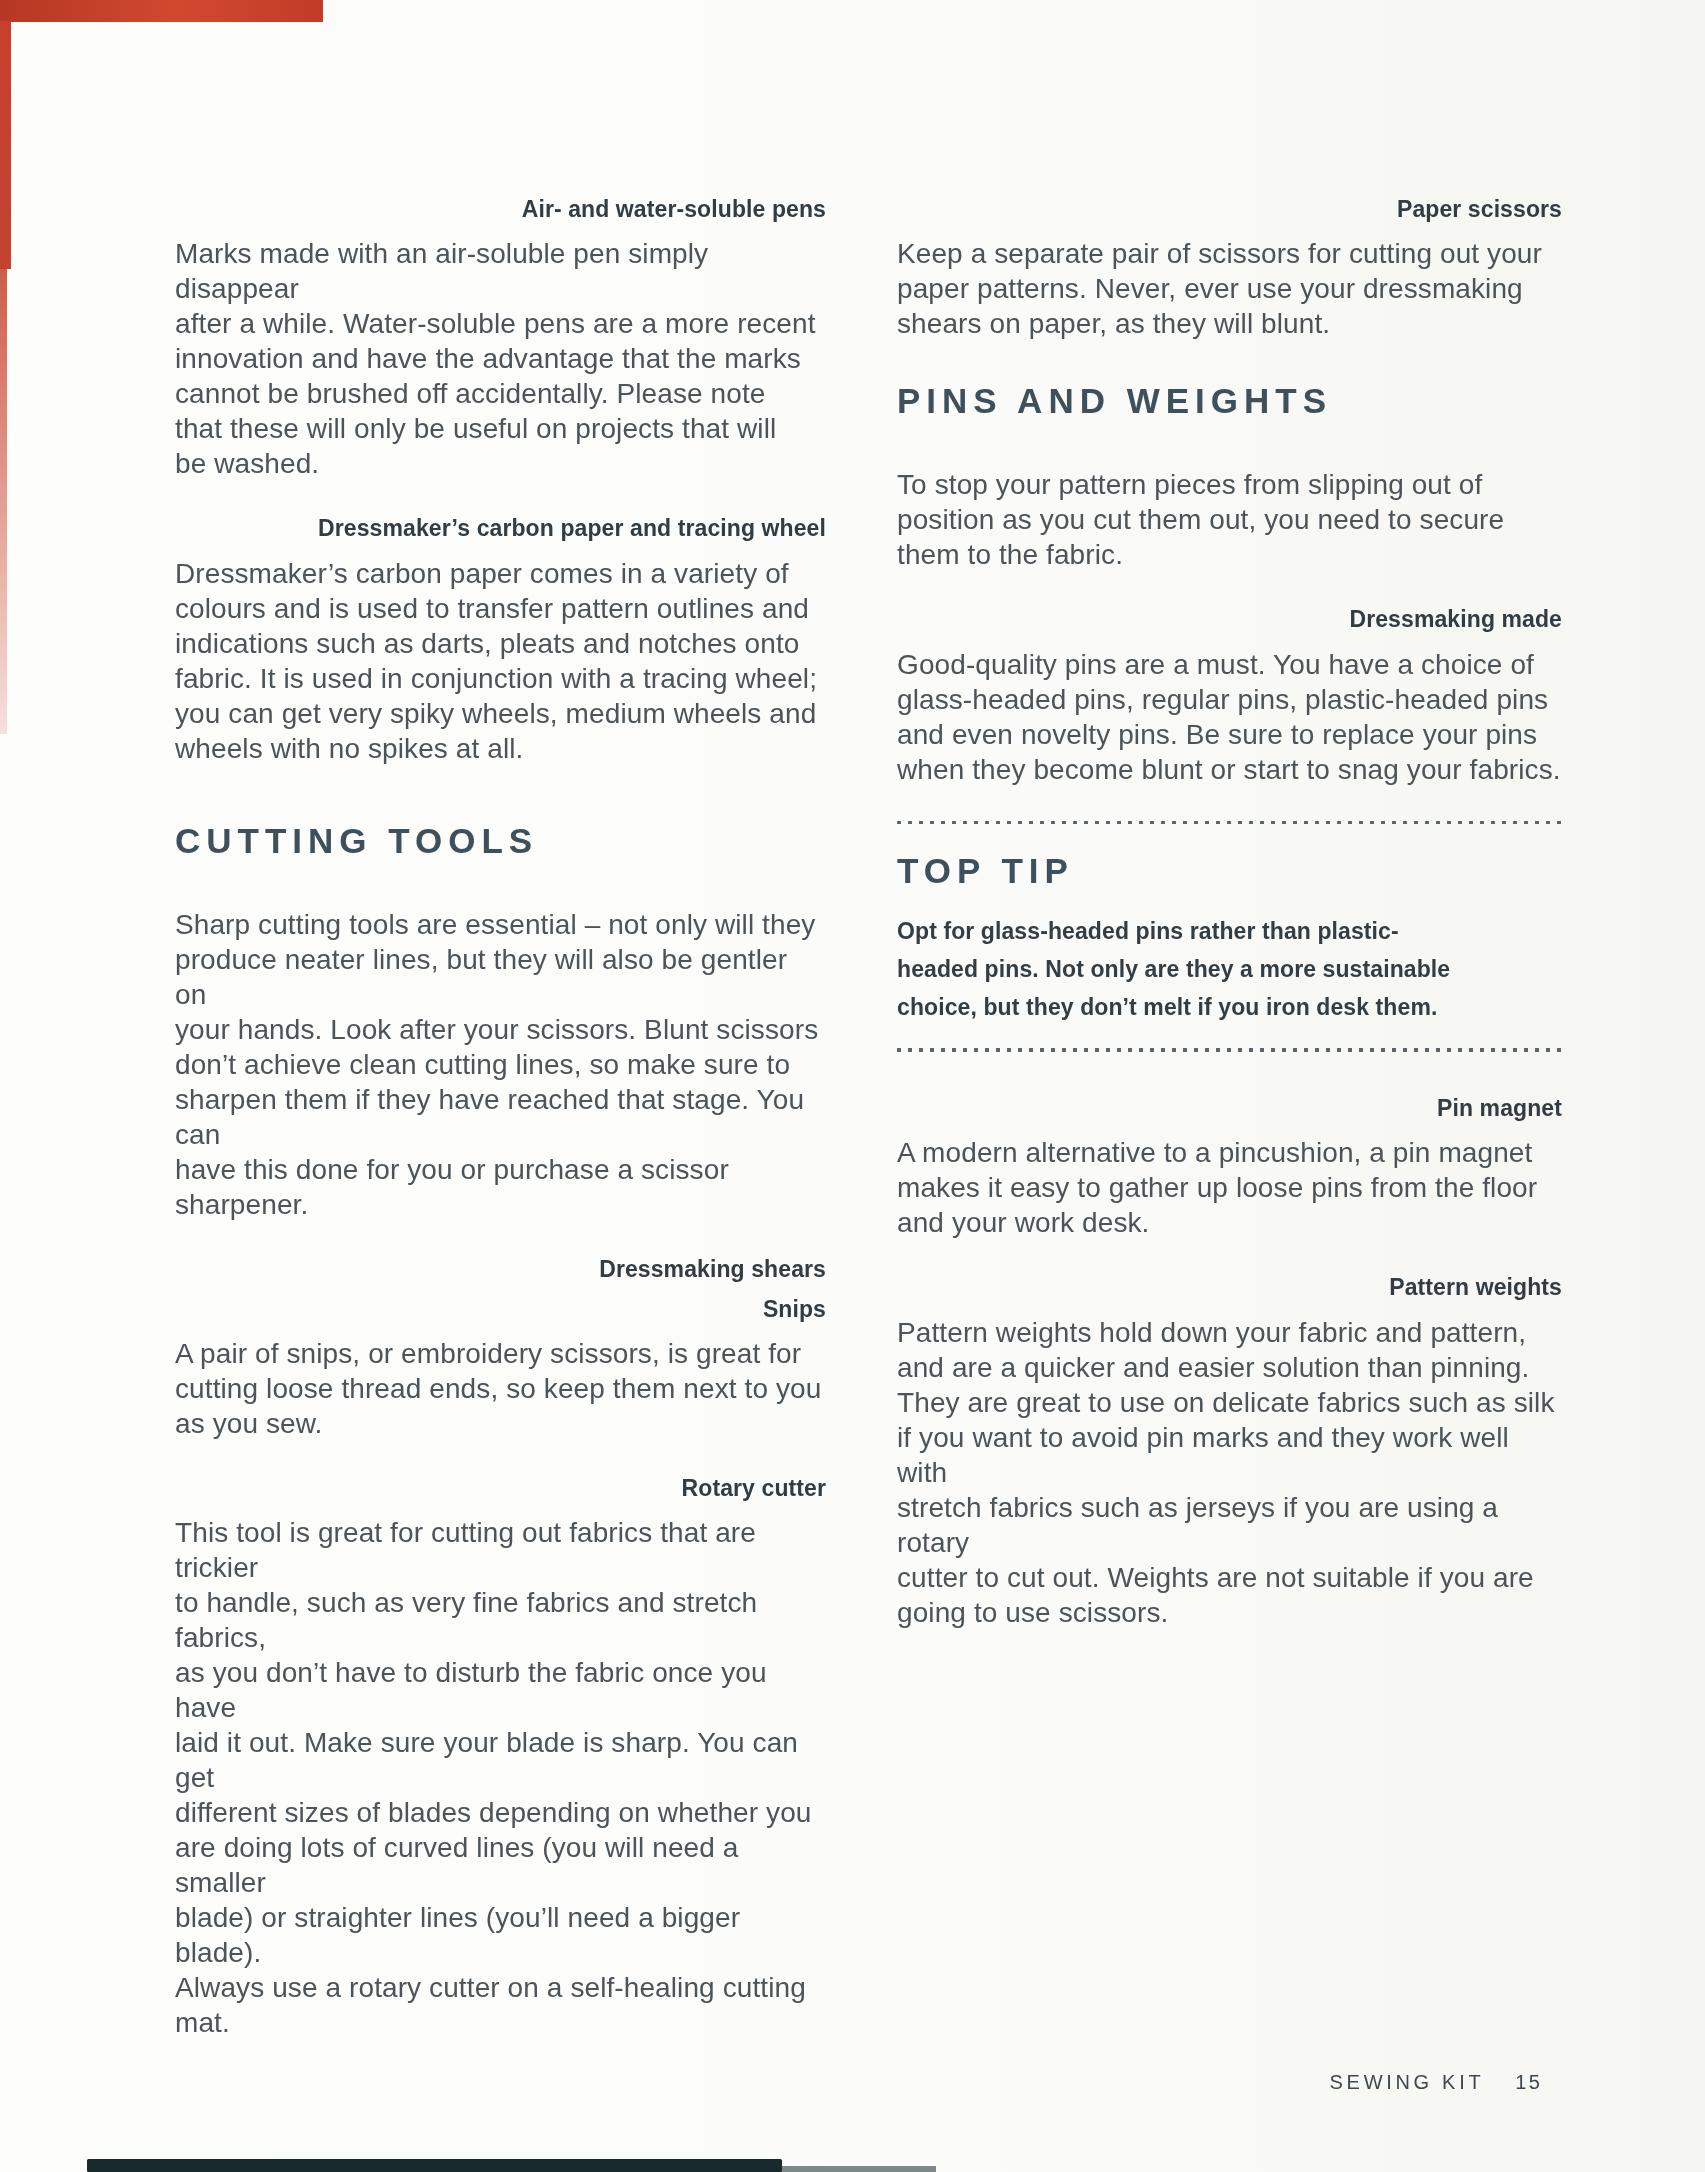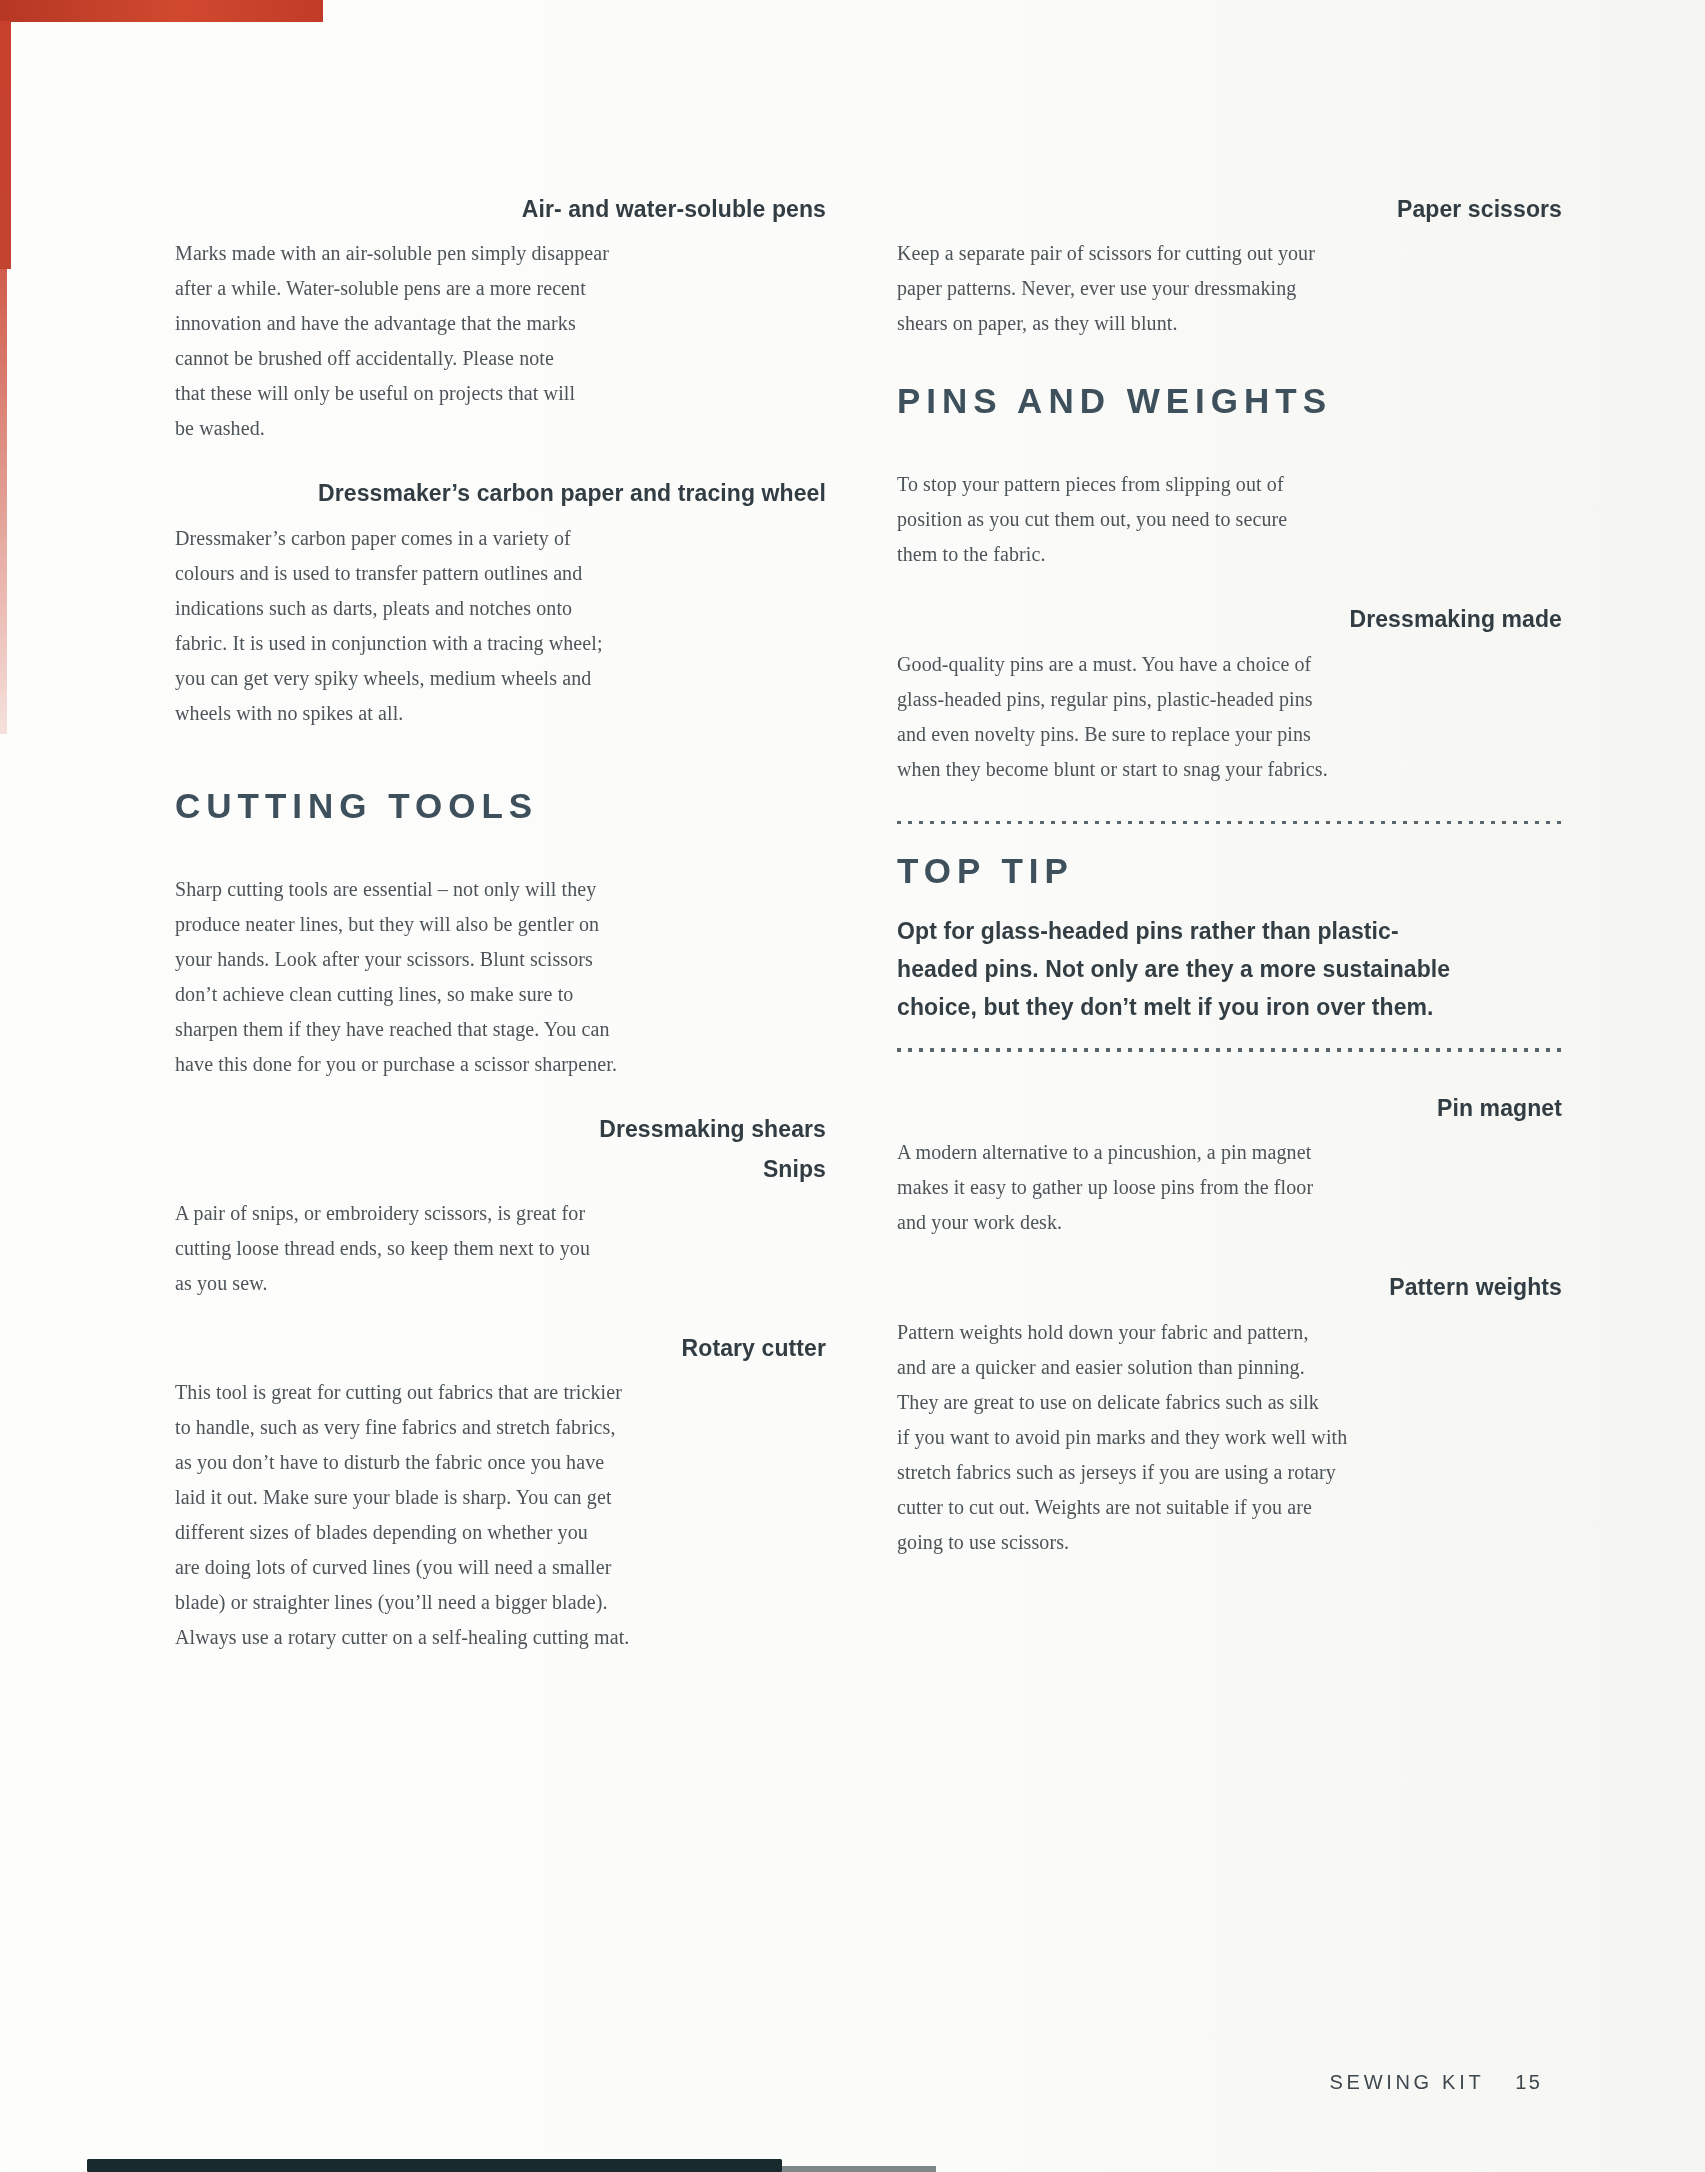--- a/index.html
+++ b/index.html
@@ -39,27 +39,26 @@
 
   .subhead {
     font-size: 23px;
     font-weight: bold;
     color: #313c43;
     margin: 0 0 13.3px 0;
     letter-spacing: 0.1px;
     text-align: right;
   }
   .body-text {
-    font-size: 20px;
+    font-size: 28px;
     line-height: 35px;
     color: #4c5459;
     margin: 8px 0 34px 0;
     white-space: pre-line;
     letter-spacing: 0.1px;
-    font-family: Liberation Serif, serif;
   }
   .bighead {
     font-size: 35px;
     font-weight: bold;
     color: #3e505b;
     letter-spacing: 6px;
     margin: 55px 0 46px 0;
   }
   .col-right .bighead { margin-top: 40px; }
   .bighead.tip { margin: 27px 0 21px 0; }
@@ -183,21 +182,21 @@
 and even novelty pins. Be sure to replace your pins
 when they become blunt or start to snag your fabrics.</p>
       </section>
 
       <div class="divider"></div>
 
       <section>
         <h2 class="bighead tip">TOP TIP</h2>
         <p class="tip-body">Opt for glass-headed pins rather than plastic-
 headed pins. Not only are they a more sustainable
-choice, but they don’t melt if you iron over them.</p>
+choice, but they don’t melt if you iron desk them.</p>
       </section>
 
       <div class="divider"></div>
 
       <section class="mt-lg">
         <h3 class="subhead">Pin magnet</h3>
         <p class="body-text">A modern alternative to a pincushion, a pin magnet
 makes it easy to gather up loose pins from the floor
 and your work desk.</p>
       </section>

